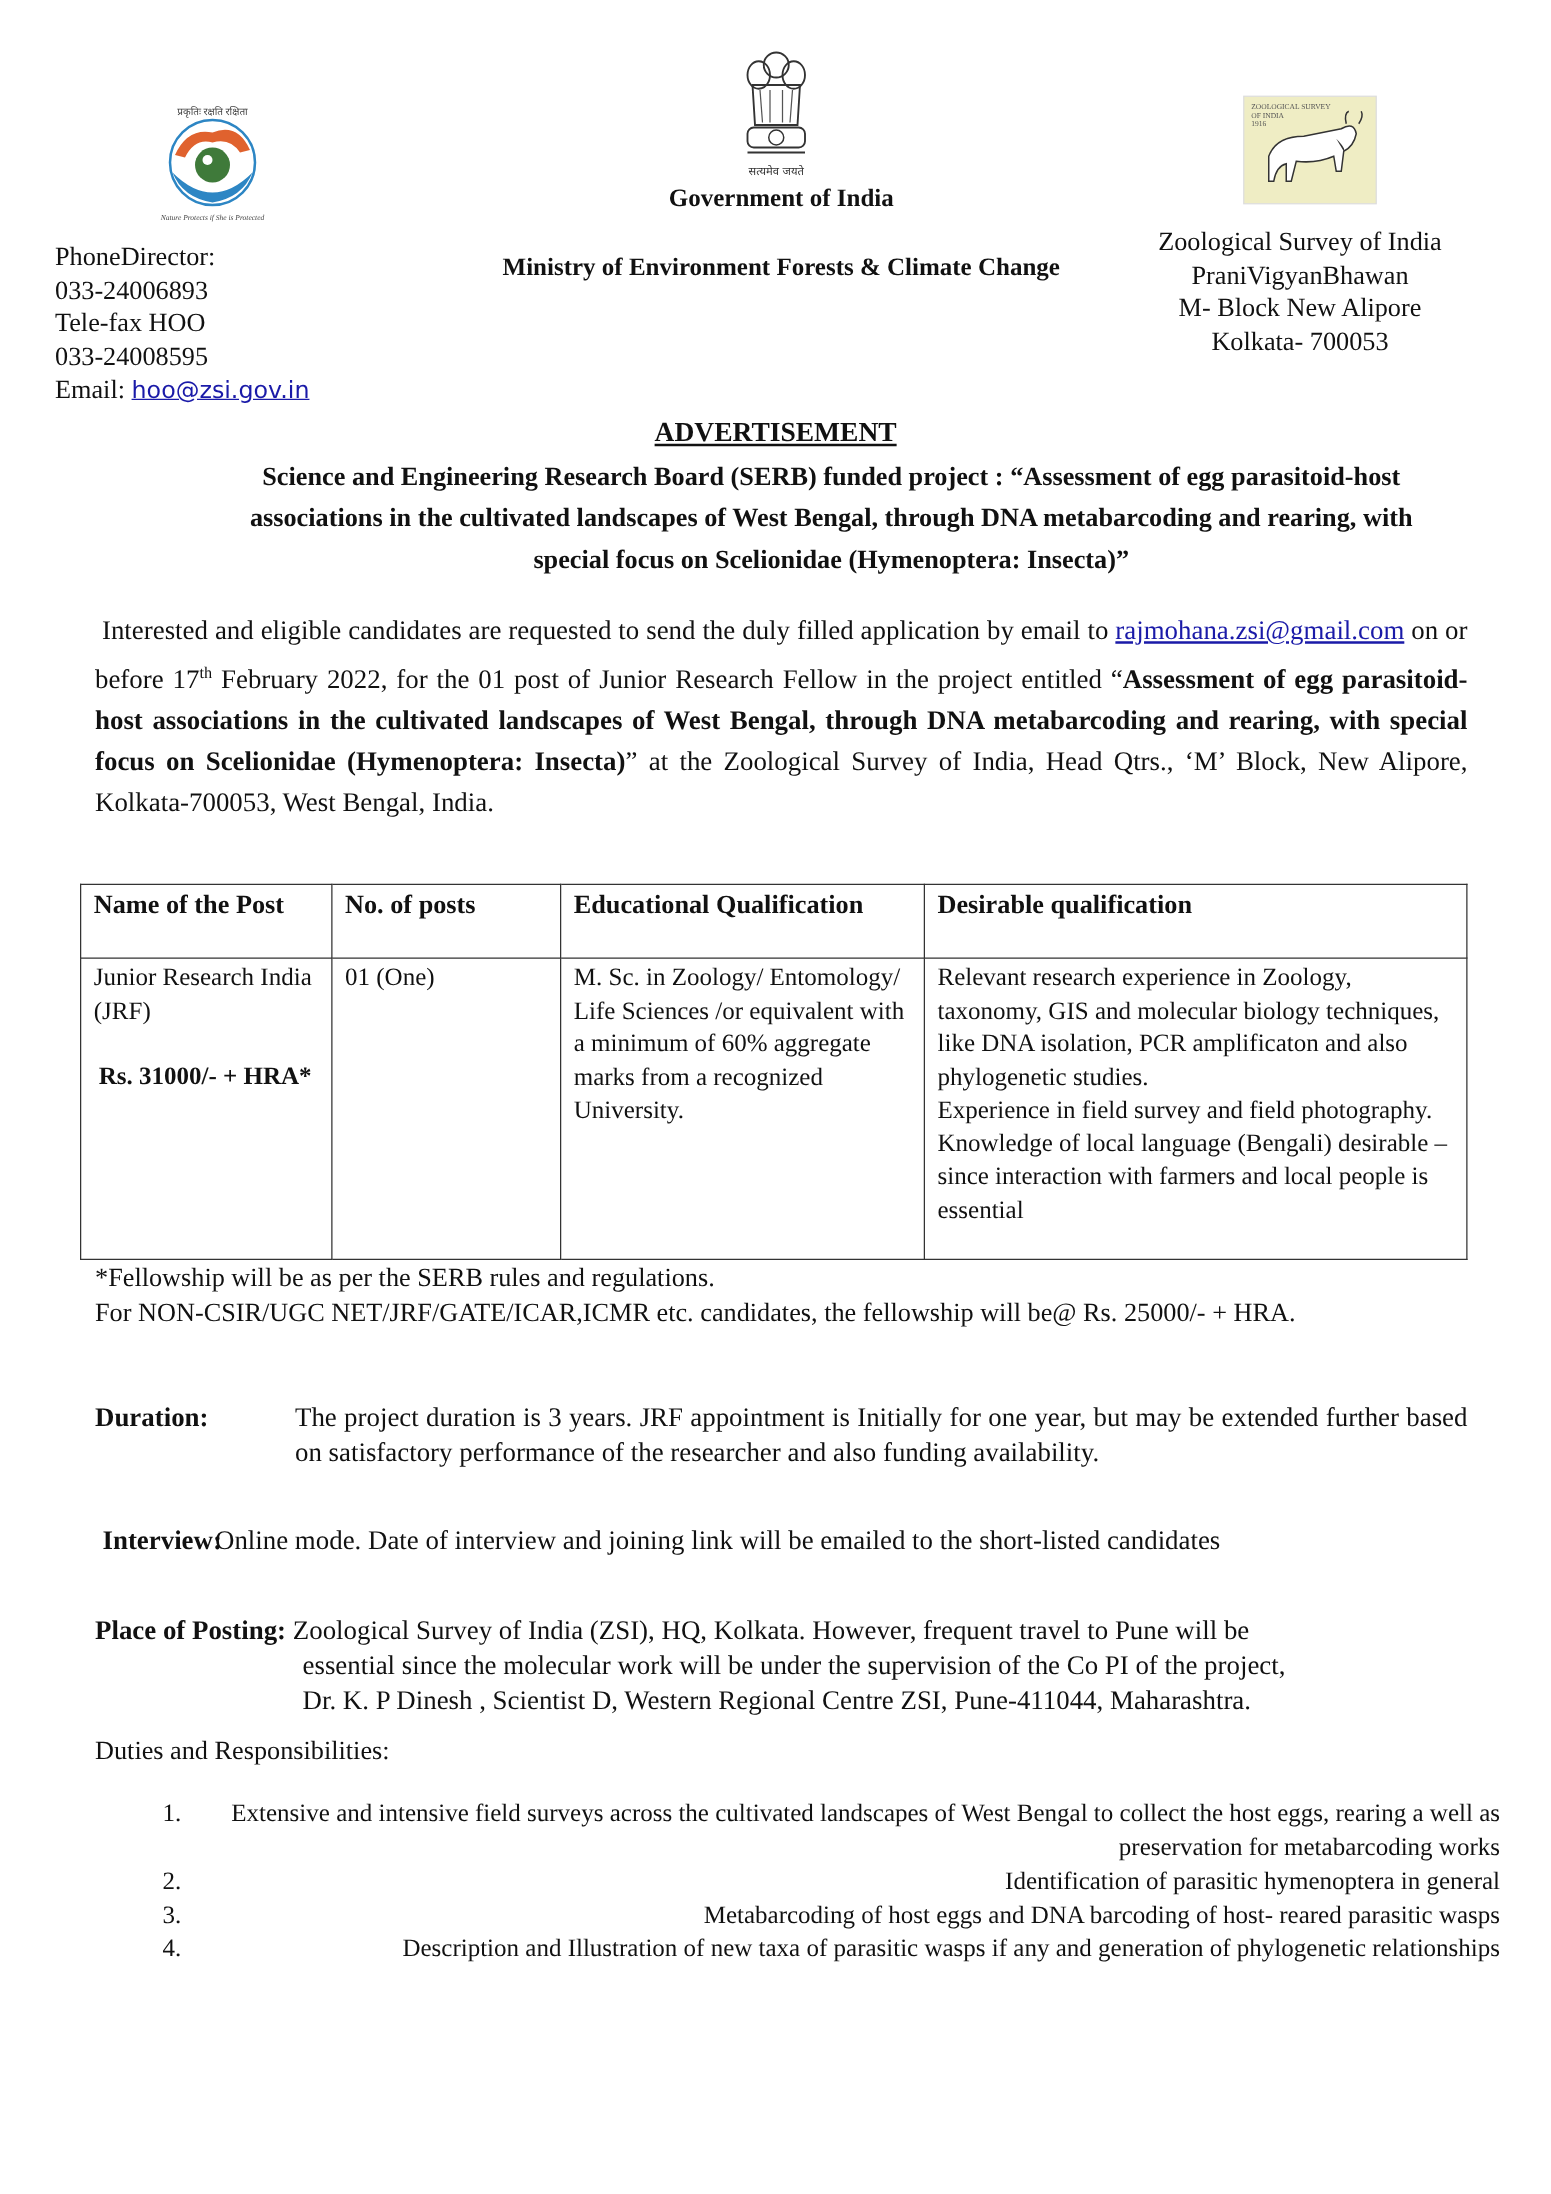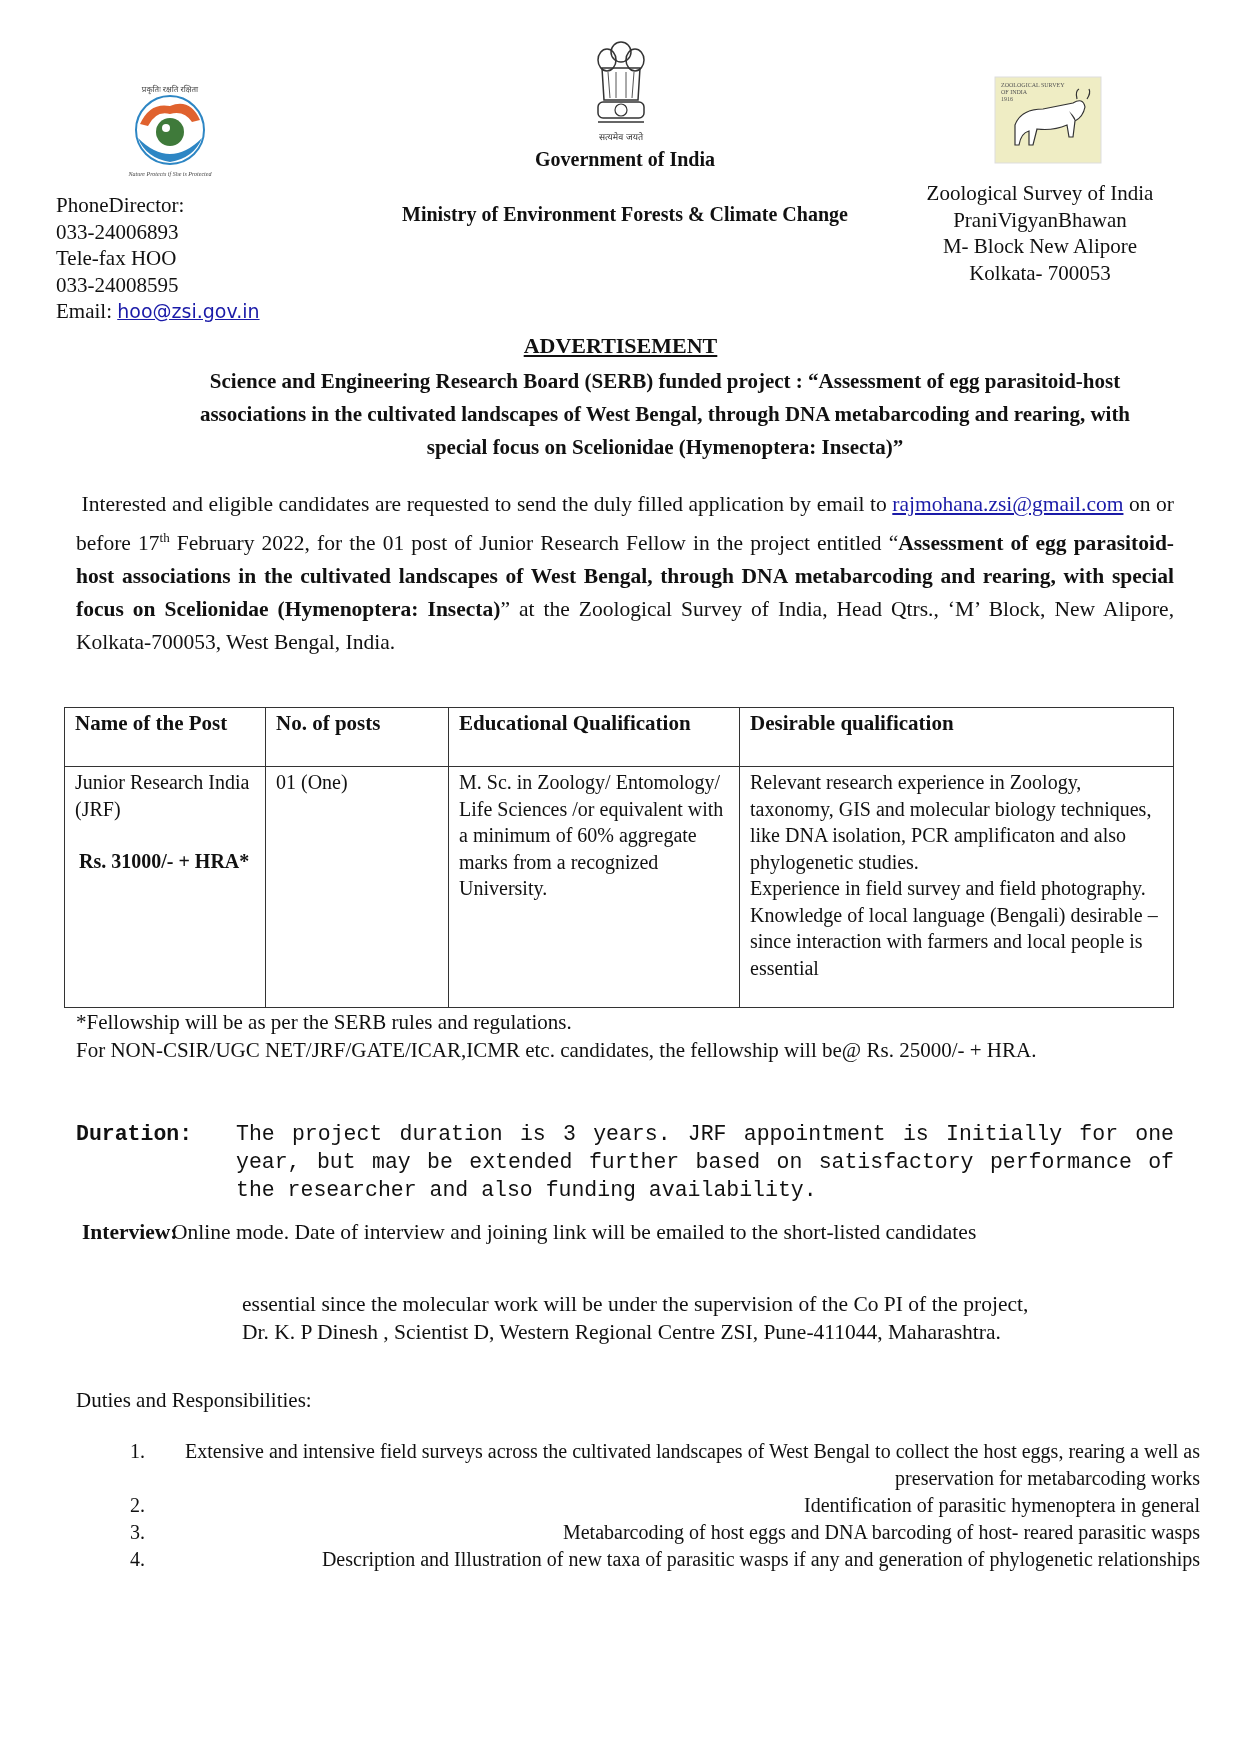--- a/index.html
+++ b/index.html
@@ -8,21 +8,21 @@
   .abs { position: absolute; }
   a.link { color: #1a1aa8; text-decoration: underline; }
 
   
   .left-logo { left: 120px; top: 78px; width: 100px; height: 100px; }
   .emblem { left: 590px; top: 38px; width: 62px; height: 88px; }
   .motto { left: 590px; top: 130px; width: 62px; text-align: center; font-size: 9px; font-family: "DejaVu Sans", sans-serif; color:#333; }
   .gov-title { left: 420px; top: 148px; width: 410px; text-align: center; font-weight: bold; font-size: 20px; }
   .ministry { left: 360px; top: 203px; width: 530px; text-align: center; font-weight: bold; font-size: 20px; }
   .zsi-logo { left: 993px; top: 75px; width: 110px; height: 90px; }
-  .contact { left: 56px; top: 192px; font-size: 21px; line-height: 26.5px; }
+  .contact { left: 44px; top: 192px; font-size: 21px; line-height: 26.5px; }
   .contact .email-link { font-family: "DejaVu Sans", sans-serif; font-size: 19px; }
   .address { left: 895px; top: 180px; width: 290px; text-align: center; font-size: 21px; line-height: 26.5px; }
 
   
   .adv-title { left: 0; top: 333px; width: 1241px; text-align: center; font-weight: bold; font-size: 22px; text-decoration: underline; }
   .project-title { left: 190px; top: 365px; width: 950px; text-align: center; font-weight: bold; font-size: 21px; line-height: 33px; }
 
   
   .intro { left: 76px; top: 488px; width: 1098px; font-size: 21.5px; line-height: 33px; text-align: justify; }
   .intro sup { font-size: 13px; }
@@ -34,21 +34,21 @@
   .post-table td { height: 238px; }
   .post-table .c1 { width: 180px; }
   .post-table .c2 { width: 162px; }
   .post-table .c3 { width: 270px; }
 
   .footnote { left: 76px; top: 1008px; width: 1100px; font-size: 21px; line-height: 28px; }
 
   .section { position: absolute; left: 76px; width: 1098px; font-size: 21.5px; line-height: 28px; }
   .section .label { position: absolute; left: 0; top: 0; font-weight: bold; }
   .section .text { text-align: justify; }
-  .duration { top: 1120px; font-family: Liberation Mono, monospace; }
+  .duration { top: 1120px; }
   .duration .text { margin-left: 160px; }
   .interview { top: 1218px; }
   .interview .label { left: 6px; }
   .interview .text { margin-left: 96px; }
   .posting { top: 1290px; }
 
   .duties-title { left: 76px; top: 1388px; font-weight: normal; font-size: 21px; }
   .duties { left: 110px; top: 1438px; width: 1050px; font-size: 20px; line-height: 27px; margin: 0; padding-left: 40px; }
   .duties li { padding-left: 0; text-align: right; }
 </style>
@@ -151,20 +151,21 @@
   <div class="label">Duration:</div>
   <div class="text">The project duration is 3 years. JRF appointment is Initially for one year, but may be extended further  based on satisfactory performance of the researcher and  also funding availability.</div>
 </div>
 
 <div class="section interview">
   <div class="label">Interview:</div>
   <div class="text">Online mode.  Date of interview and  joining link will be emailed  to the short-listed candidates</div>
 </div>
 
 <div class="section posting">
+  <div><b>Place of Posting:</b><span> Zoological Survey of India (ZSI), HQ, Kolkata. However, frequent travel to Pune will be</span></div>
   <div style="padding-left:166px">essential since the molecular work will be under the supervision of the Co PI of the project,</div>
   <div style="padding-left:166px">Dr. K. P Dinesh , Scientist D, Western Regional Centre ZSI, Pune-411044, Maharashtra.</div>
 </div>
 
 <div class="abs duties-title">Duties and Responsibilities:</div>
 <ol class="abs duties">
   <li>Extensive and intensive field surveys  across  the cultivated landscapes of West Bengal to collect the host eggs, rearing a well as preservation for metabarcoding works</li>
   <li>Identification of parasitic hymenoptera  in general</li>
   <li>Metabarcoding of host eggs and DNA barcoding of host- reared parasitic wasps</li>
   <li>Description and Illustration of new taxa of parasitic wasps if any and generation of phylogenetic relationships</li>

